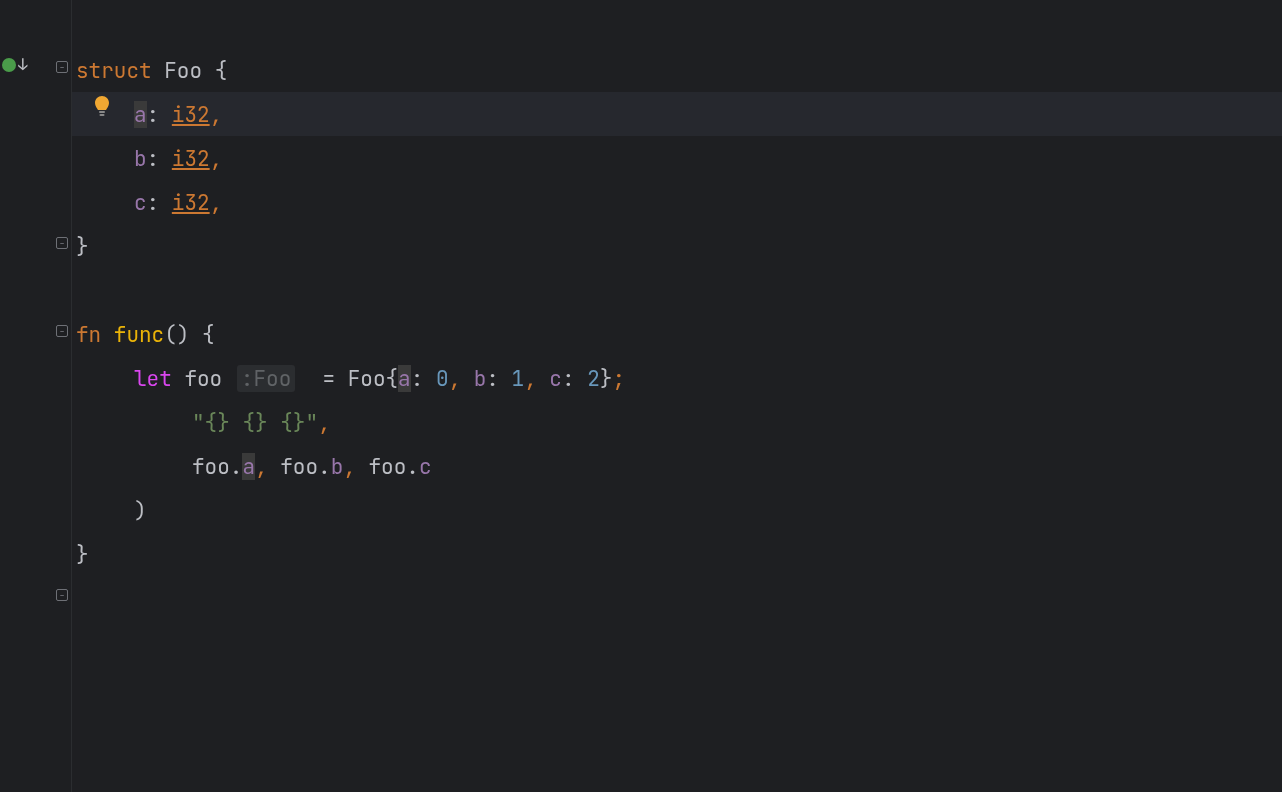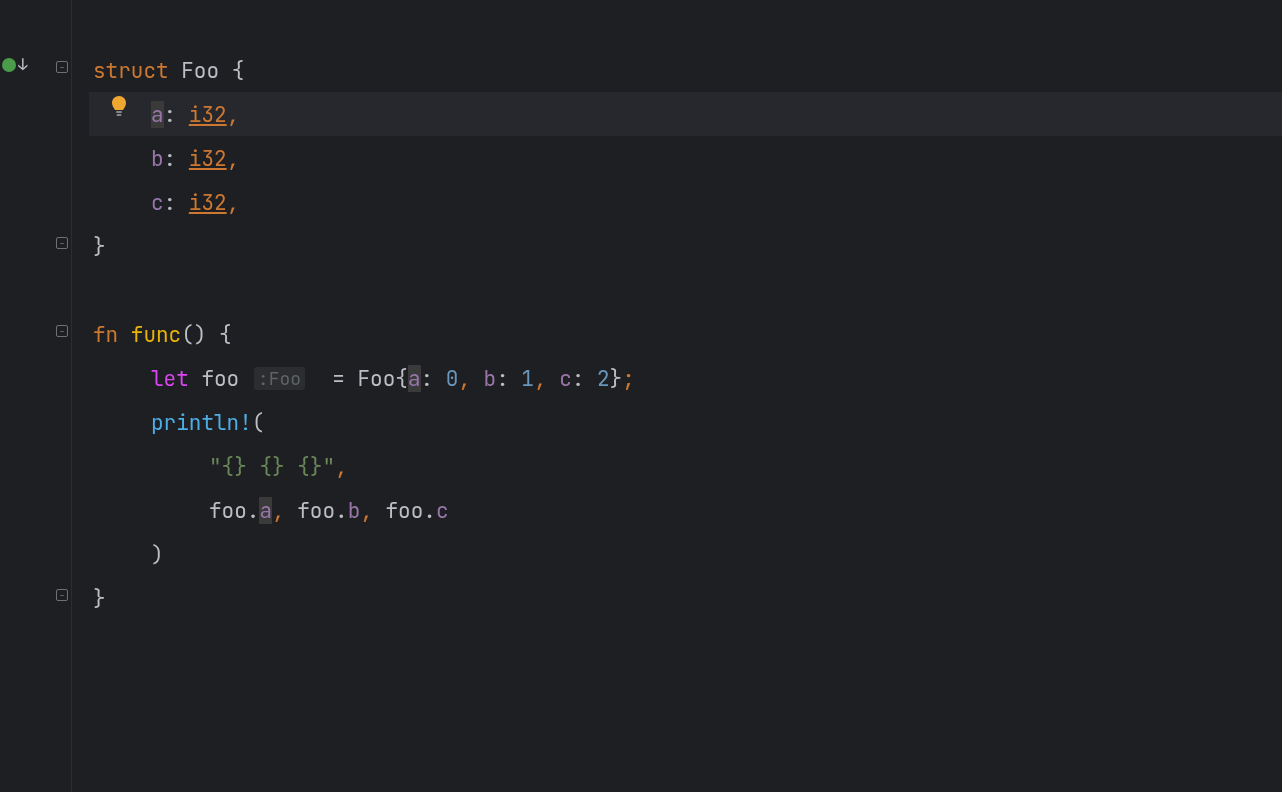--- a/index.html
+++ b/index.html
@@ -83,21 +83,20 @@
       padding-top: 48px;
       position: relative;
     }
     .line {
       height: 44px;
       display: flex;
       align-items: center;
       padding-left: 4px;
       white-space: pre;
       position: relative;
-      margin-left: 17px;
     }
     .line.highlighted {
       background: #26282e;
     }
     .bulb-icon {
       position: absolute;
       left: 20px;
       top: 3px;
       width: 20px;
       height: 24px;
@@ -145,21 +144,21 @@
       color: #d946ef;
     }
     .var-name {
       color: #bcbec4;
     }
     .type-hint {
       color: #606366;
       background: #2b2d30;
       padding: 0 4px;
       border-radius: 3px;
-      font-size: 18px;
+      font-size: 21px;
       margin: 0 2px;
     }
     .number {
       color: #6897bb;
     }
     .macro {
       color: #4eade5;
     }
     .string {
       color: #6a8759;
@@ -207,23 +206,20 @@
       <span class="punct">}</span>
     </div>
     <div class="line"></div>
     <div class="line">
       <span class="kw">fn</span><span> </span><span class="fn-name">func</span><span class="punct">()</span><span> </span><span class="punct">{</span>
     </div>
     <div class="line">
       <span class="indent"></span><span class="let-kw">let</span><span> </span><span class="var-name">foo</span><span> </span><span class="type-hint"><span>:</span><span>Foo</span></span><span>  </span><span class="punct">=</span><span> </span><span class="type">Foo</span><span class="punct">{</span><span class="field-hl">a</span><span class="punct">: </span><span class="number">0</span><span class="comma-orange">, </span><span class="field">b</span><span class="punct">: </span><span class="number">1</span><span class="comma-orange">, </span><span class="field">c</span><span class="punct">: </span><span class="number">2</span><span class="punct">}</span><span class="comma-orange">;</span>
     </div>
     <div class="line">
-      <span class="indent"></span><span class="macro">println!</span><span class="punct">(</span>
-    </div>
-    <div class="line">
       <span class="indent2"></span><span class="string">"{} {} {}"</span><span class="comma-orange">,</span>
     </div>
     <div class="line">
       <span class="indent2"></span><span class="var-name">foo</span><span class="punct">.</span><span class="field-hl">a</span><span class="comma-orange">,</span><span> </span><span class="var-name">foo</span><span class="punct">.</span><span class="field">b</span><span class="comma-orange">,</span><span> </span><span class="var-name">foo</span><span class="punct">.</span><span class="field">c</span>
     </div>
     <div class="line">
       <span class="indent"></span><span class="punct">)</span>
     </div>
     <div class="line">
       <span class="punct">}</span>

